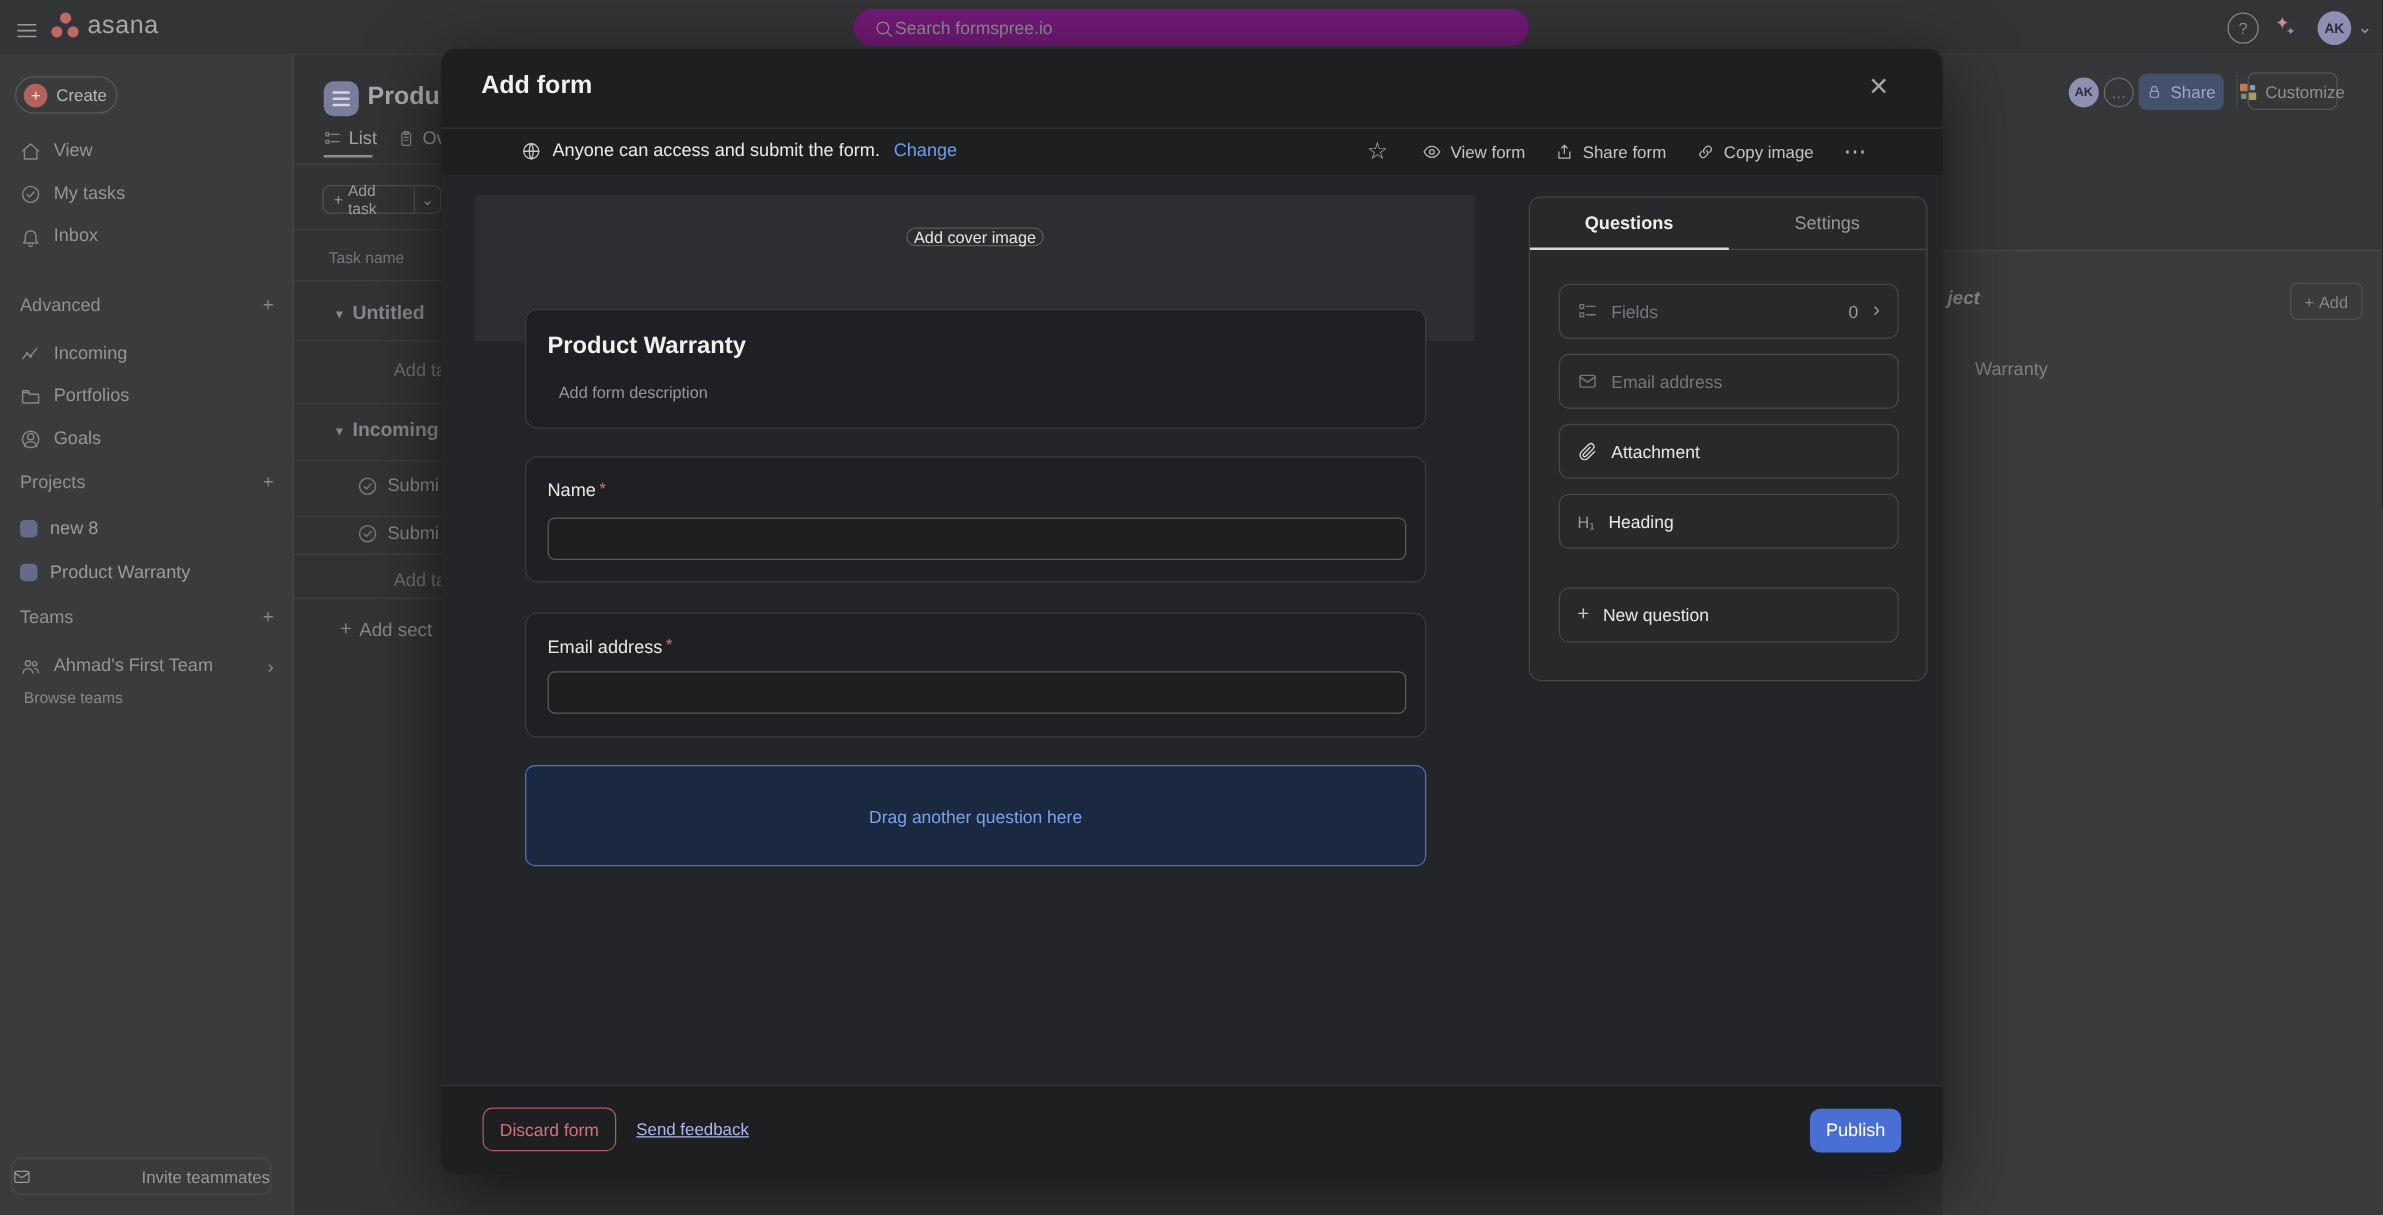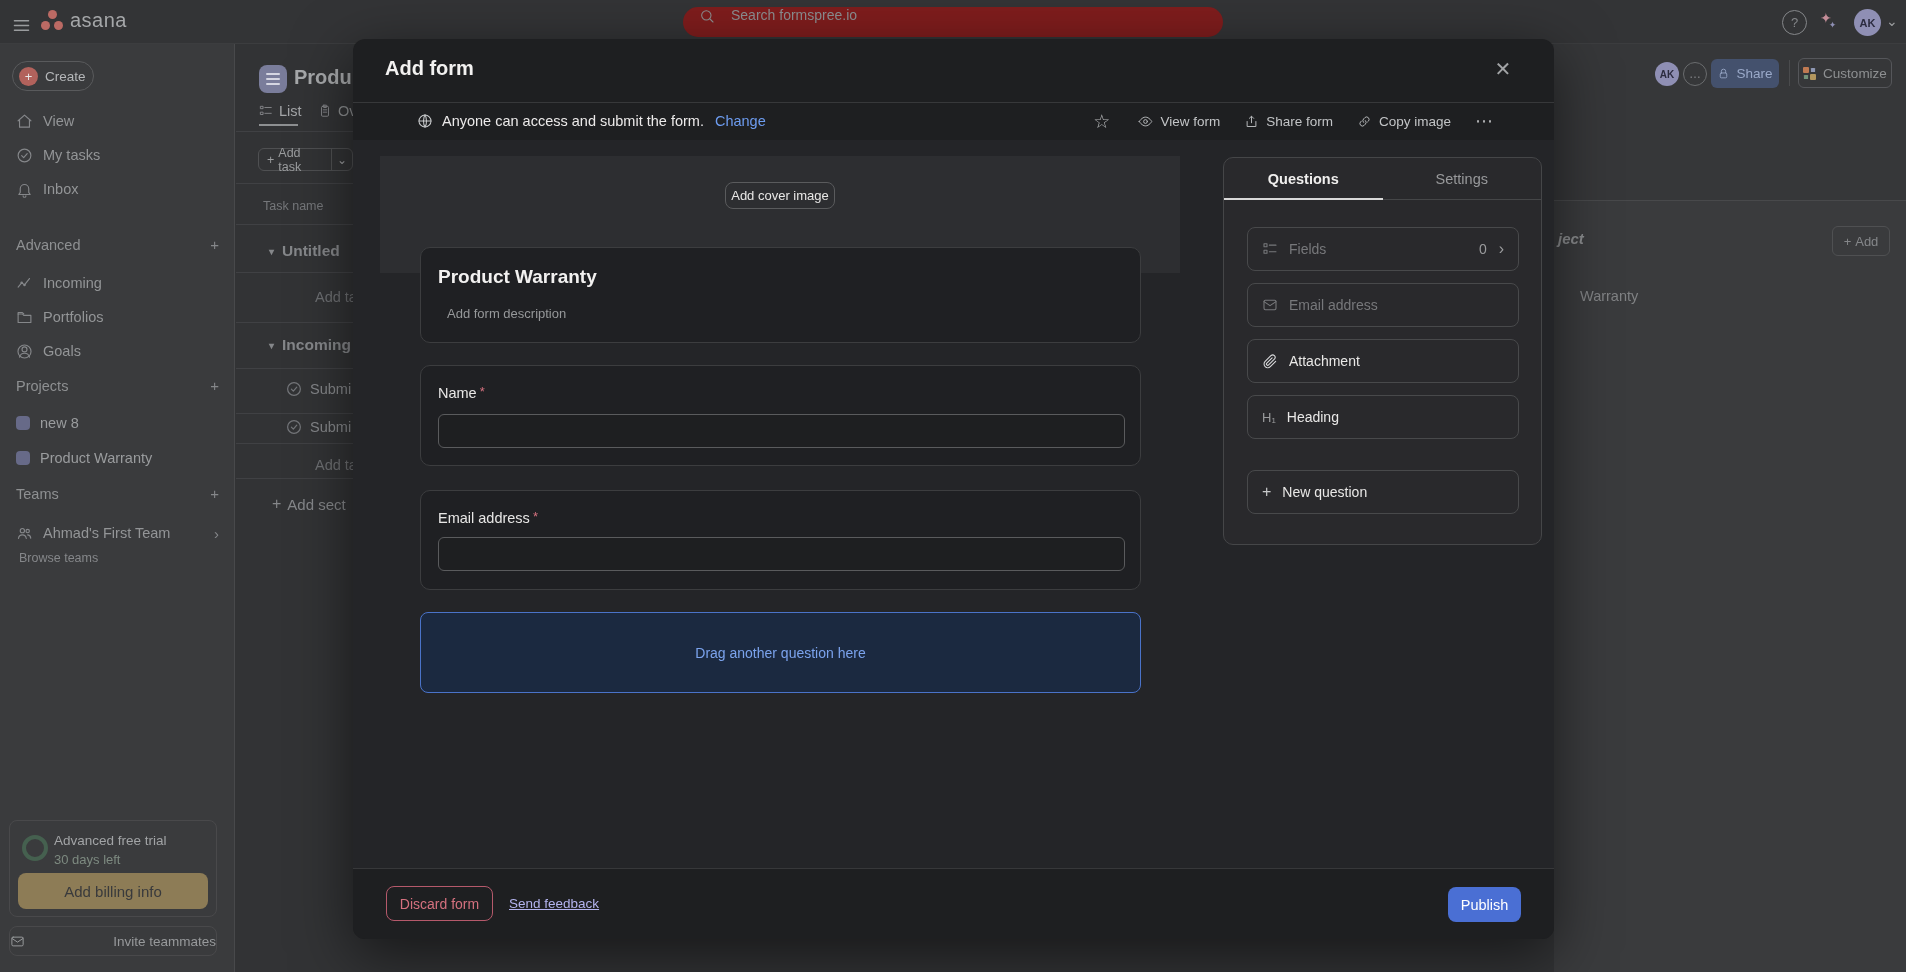--- a/index.html
+++ b/index.html
@@ -15,22 +15,22 @@
   
   .topbar { position:absolute; left:0; top:0; width:1906px; height:44px; background:#333436; border-bottom:1px solid #3c3d3f; z-index:2; }
   .hamburger { left:12px; top:15px; width:20px; color:#9a9c9e; font-size:15px; }
   .logo { left:40px; top:8px; display:flex; align-items:center; gap:6px; }
   .logo-dots { position:relative; width:24px; height:24px; }
   .logo-dots i { position:absolute; border-radius:50%; background:#bb6a64; }
   .logo-dots i:nth-child(1){ width:9px; height:9px; left:8px; top:2px; }
   .logo-dots i:nth-child(2){ width:9px; height:9px; left:1px; top:13px; }
   .logo-dots i:nth-child(3){ width:9px; height:9px; left:14px; top:13px; }
   .logo-text { font-size:20px; color:#a5a7a9; letter-spacing:.5px; }
-  .searchbar { left:683px; top:7px; width:540px; height:30px; border-radius:15px; background:#7f1d1d;
-    display:flex; gap:16px; padding:0 16px; color:#8d8f91; font-size:14px; }
+  .searchbar { left:683px; top:7px; width:540px; height:30px; border-radius:15px; background:#701a75;
+    display:flex; align-items:center; gap:1px; padding:0 16px; color:#8d8f91; font-size:14px; }
   .help-circle { left:1782px; top:10px; width:25px; height:25px; border:1.5px solid #85878a; border-radius:50%;
     color:#85878a; font-size:13px; display:flex; align-items:center; justify-content:center; }
   .sparkles { left:1820px; top:10px; color:#c48d98; font-size:14px; }
   .sparkles .sm { font-size:9px; color:#8f8fb4; position:relative; top:5px; left:-3px; }
   .avatar { width:27px; height:27px; border-radius:50%; background:#8f8fb4; color:#2c2c40;
     font-size:11px; font-weight:bold; display:flex; align-items:center; justify-content:center; }
   .tb-avatar { left:1854px; top:9px; }
   .tb-chev { left:1886px; top:13px; color:#9a9c9e; font-size:14px; }
 
   
@@ -85,21 +85,21 @@
   .bg-right { position:absolute; left:1554px; top:44px; width:352px; height:928px; background:#363739; overflow:hidden; z-index:0; }
   .bg-right .lower { position:absolute; left:0; top:156px; width:352px; height:772px; background:#3a3b3d; }
   .pane-divider { position:absolute; left:0; top:156px; width:352px; height:1px; background:#48494b; }
   .hdr-avatar { left:101px; top:18px; width:24px; height:24px; font-size:10px; }
   .hdr-dots { left:129px; top:18px; width:24px; height:24px; border:1px solid #6a6c6e; border-radius:50%;
     color:#85878a; font-size:12px; display:flex; align-items:center; justify-content:center; }
   .share-btn { left:157px; top:15px; width:68px; height:29px; background:#44516d; border-radius:6px;
     display:flex; align-items:center; justify-content:center; gap:6px; color:#9aa9c9; font-size:13.5px; }
   .share-btn .ic { font-size:13px; }
   .hdr-sep { left:235px; top:16px; width:1px; height:26px; background:#4a4b4d; }
-  .customize-btn { left:244px; top:14px; width:94px; height:30px; border:1px solid #55565a; border-radius:6px;
+  .customize-btn { left:244px; top:14px; width:72px; height:30px; border:1px solid #55565a; border-radius:6px;
     display:flex; align-items:center; justify-content:center; gap:7px; color:#8e9092; font-size:13.5px; }
   .grid-ic { width:13px; height:13px; display:grid; grid-template-columns:6px 6px; grid-template-rows:6px 6px; gap:1px; }
   .grid-ic i:nth-child(1){ background:#bf7a52; border-radius:1px; }
   .grid-ic i:nth-child(2){ background:#8f98b3; border-radius:1px; transform:scale(.7); }
   .grid-ic i:nth-child(3){ background:#74937a; border-radius:1px; transform:scale(.7); }
   .grid-ic i:nth-child(4){ background:#b3975e; border-radius:1px; }
   .pane-title { left:4px; top:186px; font-size:15px; font-weight:600; color:#8b8d8f; white-space:nowrap;font-style:italic; }
   .pane-add { left:278px; top:182px; width:58px; height:30px; border:1px solid #4f5052; border-radius:6px;
     display:flex; align-items:center; justify-content:center; gap:4px; color:#85878a; font-size:13px; }
   .pane-value { left:26px; top:244px; font-size:14.5px; color:#808284; white-space:nowrap; }
@@ -115,21 +115,21 @@
   .access .ic { font-size:16px; color:#c6c8ca; }
   .access-text { font-size:14.5px; color:#eceaea; font-weight:500; }
   .access-change { font-size:14.5px; color:#6d9cf0; font-weight:500; margin-left:2px; }
   .tb-right { position:absolute; right:60px; top:0; height:38px; display:flex; align-items:center; gap:24px; }
   .tb-star { font-size:19px; color:#b8babc; margin-right:4px; }
   .tb-item { display:flex; align-items:center; gap:7px; color:#c2c4c6; font-size:13.5px; }
   .tb-item .ic { font-size:15px; color:#b4b6b8; }
   .tb-more { font-size:18px; color:#b4b6b8; letter-spacing:1px; }
   .m-body { left:0; top:101px; width:1201px; height:728px; background:#242528; }
   .cover { position:absolute; left:27px; top:16px; width:800px; height:117px; background:#2d2e31; }
-  .cover-btn { position:absolute; left:372px; top:42px; width:110px; height:27px; border:1px solid #5a5b5d; border-radius:8px;
+  .cover-btn { position:absolute; left:372px; top:42px; width:110px; height:15px; border:1px solid #5a5b5d; border-radius:8px;
     background:#2d2e31; color:#e8e7e6; font-size:13px; display:flex; align-items:center; justify-content:center; }
   .fcard { position:absolute; left:67px; width:721px; background:#1f2023; border:1px solid #3c3d3f; border-radius:10px; }
   .fcard-head { top:107px; height:96px; }
   .fcard-title { position:absolute; left:17px; top:18px; font-size:19px; font-weight:600; color:#f2f1f0; }
   .fcard-desc { position:absolute; left:26px; top:58px; font-size:13px; color:#96989a; }
   .qcard1 { top:225px; height:101px; }
   .qcard2 { top:350px; height:100px; }
   .q-label { position:absolute; left:17px; top:19px; font-size:14.5px; color:#e8e7e6; font-weight:500; }
   .q-req { color:#d5717f; font-size:13px; margin-left:3px; position:relative; top:-2px; }
   .q-input { position:absolute; left:17px; width:687px; height:34px; background:#1e1f21; border:1px solid #5a5b5d; border-radius:6px; color:#e8e7e6; font-size:14px; padding:0 10px; font-family:"Liberation Sans", sans-serif; }
@@ -276,26 +276,20 @@
           <circle cx="9" cy="8" r="3"></circle>
           <path d="M3.5 19c.5-3.5 3-5 5.5-5s5 1.5 5.5 5"></path>
           <circle cx="16.5" cy="8.5" r="2.4"></circle>
           <path d="M16.5 14c2.3 0 4 1.8 4.3 4.6"></path>
         </svg>
       <span>Ahmad's First Team</span>
       <span class="chev-r">›</span>
     </div>
     <div class="abs browse" style="top:507px">Browse teams</div>
 
-    <div class="abs trial-card">
-      <span class="trial-ring"></span>
-      <span class="trial-title">Advanced free trial</span>
-      <span class="trial-days">30 days left</span>
-      <div class="billing-btn">Add billing info</div>
-    </div>
     <div class="abs invite-btn">
       <svg class="ic" viewBox="0 0 24 24">
           <rect x="3" y="5" width="18" height="14" rx="2"></rect>
           <path d="M3 7l9 6 9-6"></path>
         </svg>
       <span>Invite teammates</span>
     </div>
   </aside>
 
   <div class="bg-left">

